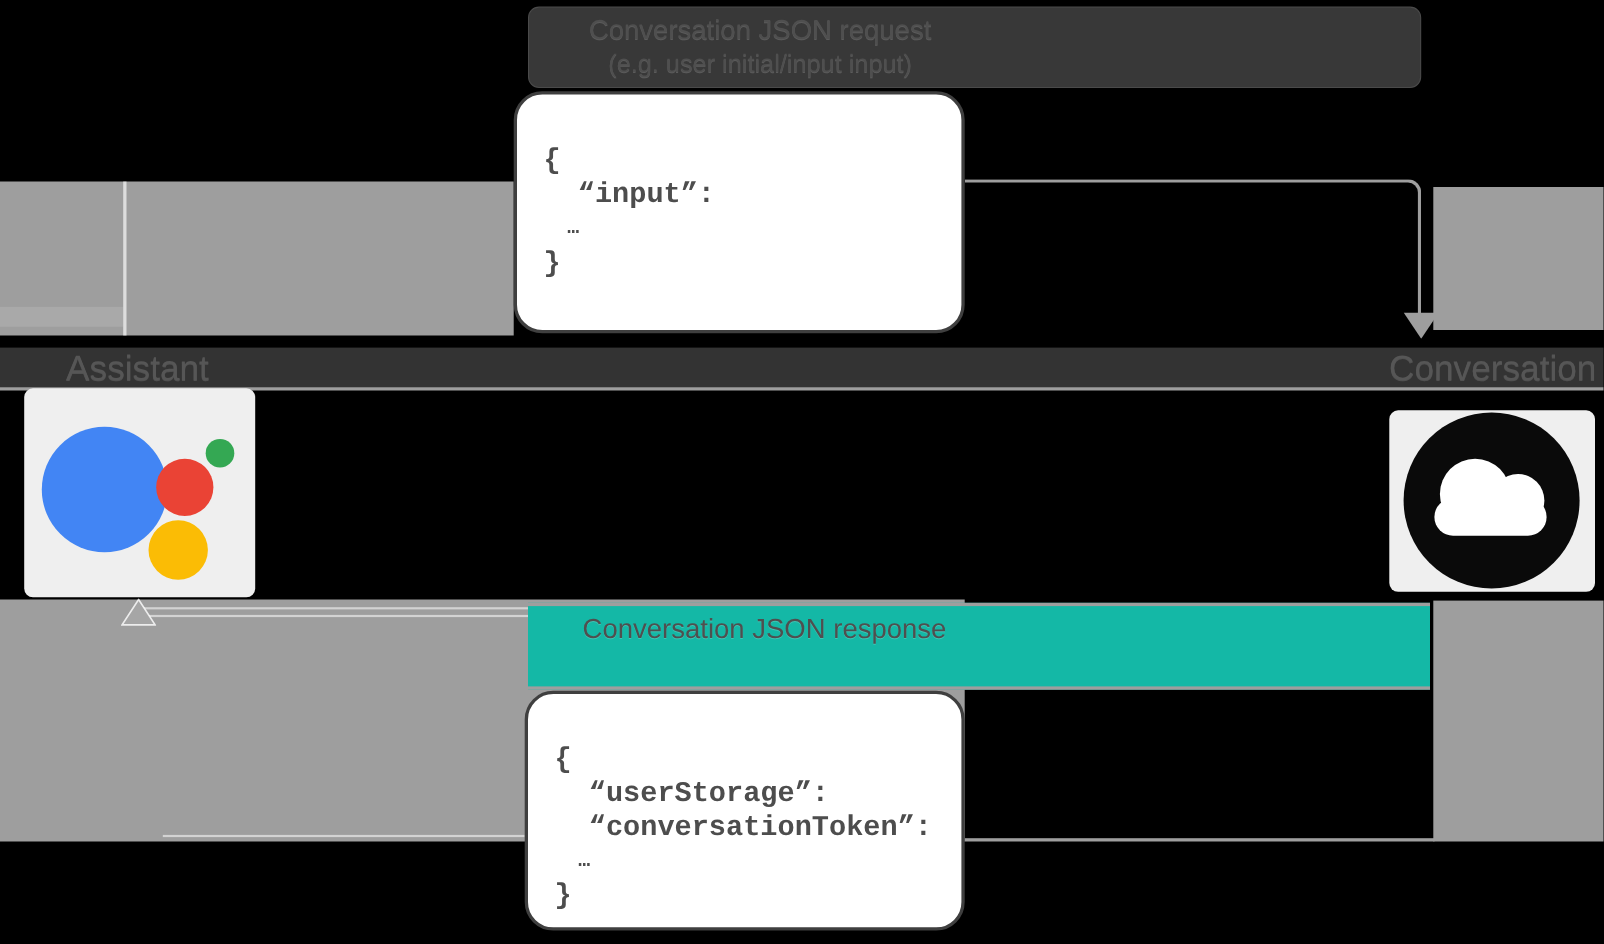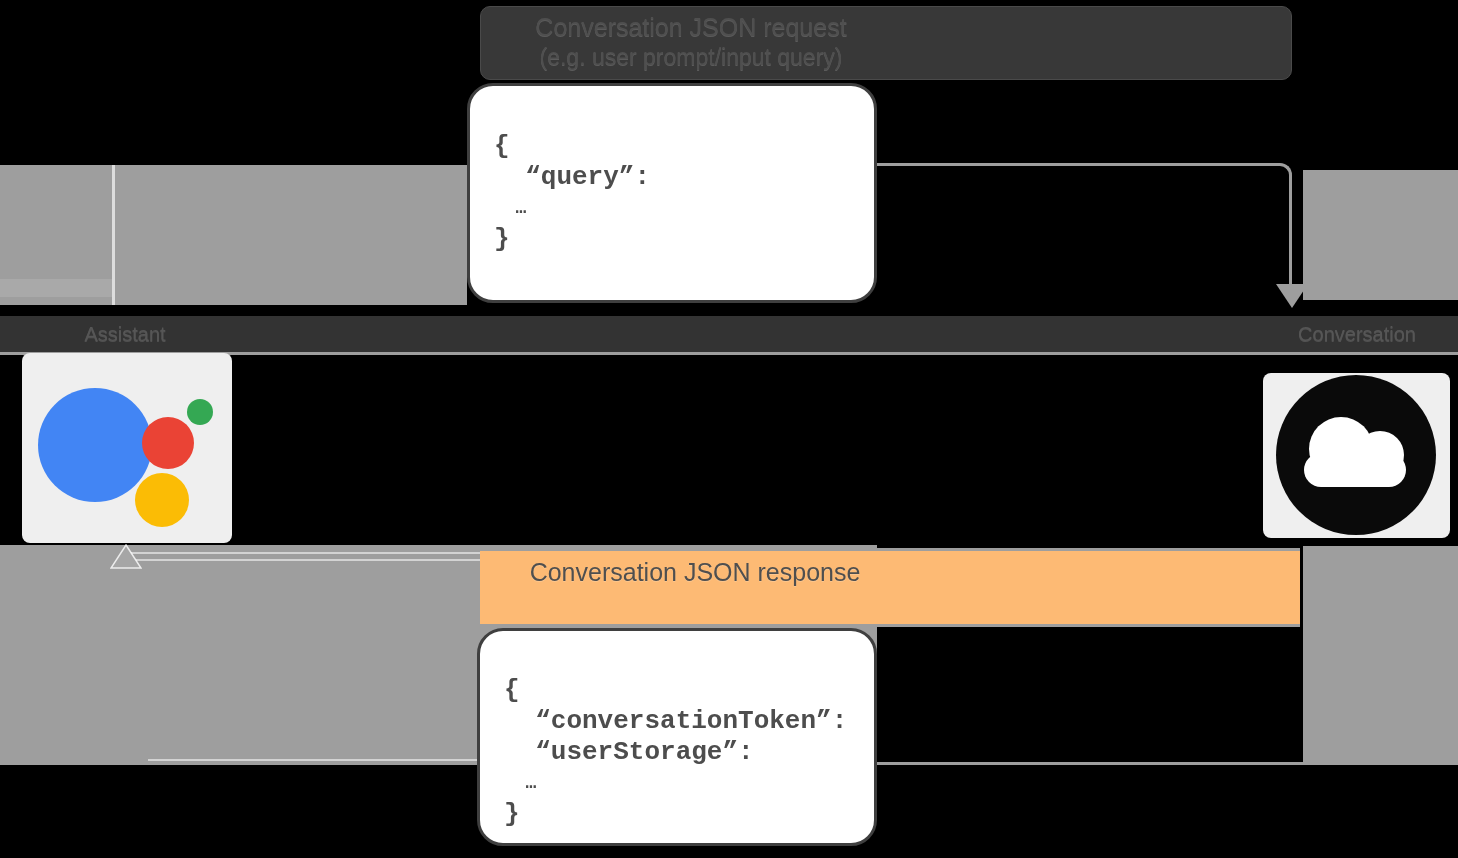--- a/index.html
+++ b/index.html
@@ -27,53 +27,53 @@
   
   .code-box{background:#ffffff;border:3px solid #3f3f3f;border-radius:26px;box-sizing:border-box;}
   .code-line{font-family:"Liberation Mono",monospace;font-weight:bold;font-size:26px;
              line-height:31px;color:#4d4d4d;white-space:pre;}
   .code-ellipsis{font-size:18px;}
 
   
   .actor-tile{background:#efefef;border-radius:8px;}
   .dot{position:absolute;border-radius:50%;}
 
-  .actor-label{color:#565656;font-size:20px;line-height:36px;text-align:center;
+  .actor-label{color:#565656;font-size:32px;line-height:36px;text-align:center;
                text-shadow:0 1px 0 rgba(255,255,255,0.15);}
 
   
   #cloud-circle{position:absolute;background:#0a0a0a;border-radius:50%;}
   .cloud-part{position:absolute;background:#ffffff;}
 </style>
 </head>
 <body>
 
 <div id="stage">
 
   <div class="abs band" style="left:0;top:165px;width:467px;height:140px;"></div>
   <div class="abs" style="left:112px;top:165px;width:3px;height:140px;background:rgba(255,255,255,0.65);"></div>
   <div class="abs" style="left:0;top:279px;width:112px;height:18px;background:rgba(255,255,255,0.12);"></div>
 
   <div class="abs label-strip" style="left:480px;top:6px;width:812px;height:74px;">
     <div class="abs label-text" style="left:0;top:5px;width:420px;">
       <div class="label-line1">Conversation JSON request</div>
-      <div class="label-line2">(e.g. user prompt/input query)</div>
+      <div class="label-line2">(e.g. user initial/input input)</div>
     </div>
   </div>
 
   <div id="top-elbow" class="abs" style="left:877px;top:163px;width:415px;height:125px;"></div>
   <svg class="abs" style="left:1276px;top:284px;" width="32" height="24" viewBox="0 0 32 24">
     <polygon points="0,0 32,0 16,24" fill="#9e9e9e"></polygon>
   </svg>
 
   <div class="abs band" style="left:1303px;top:170px;width:155px;height:130px;"></div>
 
   <div class="abs code-box" style="left:467px;top:83px;width:410px;height:220px;padding:45px 0 0 24px;">
     <div class="code-line">{</div>
-    <div class="code-line">  “query”:</div>
+    <div class="code-line">  “input”:</div>
     <div class="code-line code-ellipsis">  …</div>
     <div class="code-line">}</div>
   </div>
 
   <div class="abs" style="left:0;top:316px;width:1458px;height:36px;background:#333333;">
     <div class="abs actor-label" style="left:30px;top:0;width:190px;">Assistant</div>
     <div class="abs actor-label" style="left:1262px;top:0;width:190px;">Conversation</div>
   </div>
   <div class="abs thin" style="left:0;top:352px;width:1458px;height:3px;"></div>
 
@@ -89,39 +89,39 @@
   <div class="abs actor-tile" style="left:1263px;top:373px;width:187px;height:165px;">
     <div id="cloud-circle" style="left:13px;top:2px;width:160px;height:160px;">
       <div class="cloud-part" style="left:33px;top:42px;width:64px;height:64px;border-radius:50%;"></div>
       <div class="cloud-part" style="left:80px;top:56px;width:48px;height:48px;border-radius:50%;"></div>
       <div class="cloud-part" style="left:28px;top:78px;width:102px;height:34px;border-radius:17px;"></div>
     </div>
   </div>
 
   <div class="abs band" style="left:0;top:545px;width:877px;height:220px;"></div>
 
-  <div class="abs" style="left:480px;top:548px;width:820px;height:79px;background:#fdba74;
+  <div class="abs" style="left:480px;top:548px;width:820px;height:79px;background:#14b8a6;
               border-top:3px solid #9e9e9e;border-bottom:3px solid #9e9e9e;box-sizing:border-box;">
     <div class="abs label-text" style="left:0;top:6px;width:430px;">
       <div class="label-line1">Conversation JSON response</div>
     </div>
   </div>
 
   <div class="abs whiteline" style="left:127px;top:552px;width:353px;height:2px;"></div>
   <div class="abs whiteline" style="left:127px;top:559px;width:353px;height:2px;"></div>
   <div class="abs whiteline" style="left:148px;top:759px;width:329px;height:2px;"></div>
   <div class="abs thin" style="left:877px;top:762px;width:427px;height:3px;"></div>
 
   <div class="abs band" style="left:1303px;top:546px;width:155px;height:219px;"></div>
 
   <svg class="abs" style="left:110px;top:544px;" width="32" height="25" viewBox="0 0 32 25">
     <polygon points="16,1 31,24 1,24" fill="#a6a6a6" stroke="rgba(255,255,255,0.8)" stroke-width="1.5"></polygon>
   </svg>
 
   <div class="abs code-box" style="left:477px;top:628px;width:400px;height:218px;padding:44px 0 0 24px;">
     <div class="code-line">{</div>
+    <div class="code-line">  “userStorage”:</div>
     <div class="code-line">  “conversationToken”:</div>
-    <div class="code-line">  “userStorage”:</div>
     <div class="code-line code-ellipsis">  …</div>
     <div class="code-line">}</div>
   </div>
 
 </div>
 
 </body></html>

